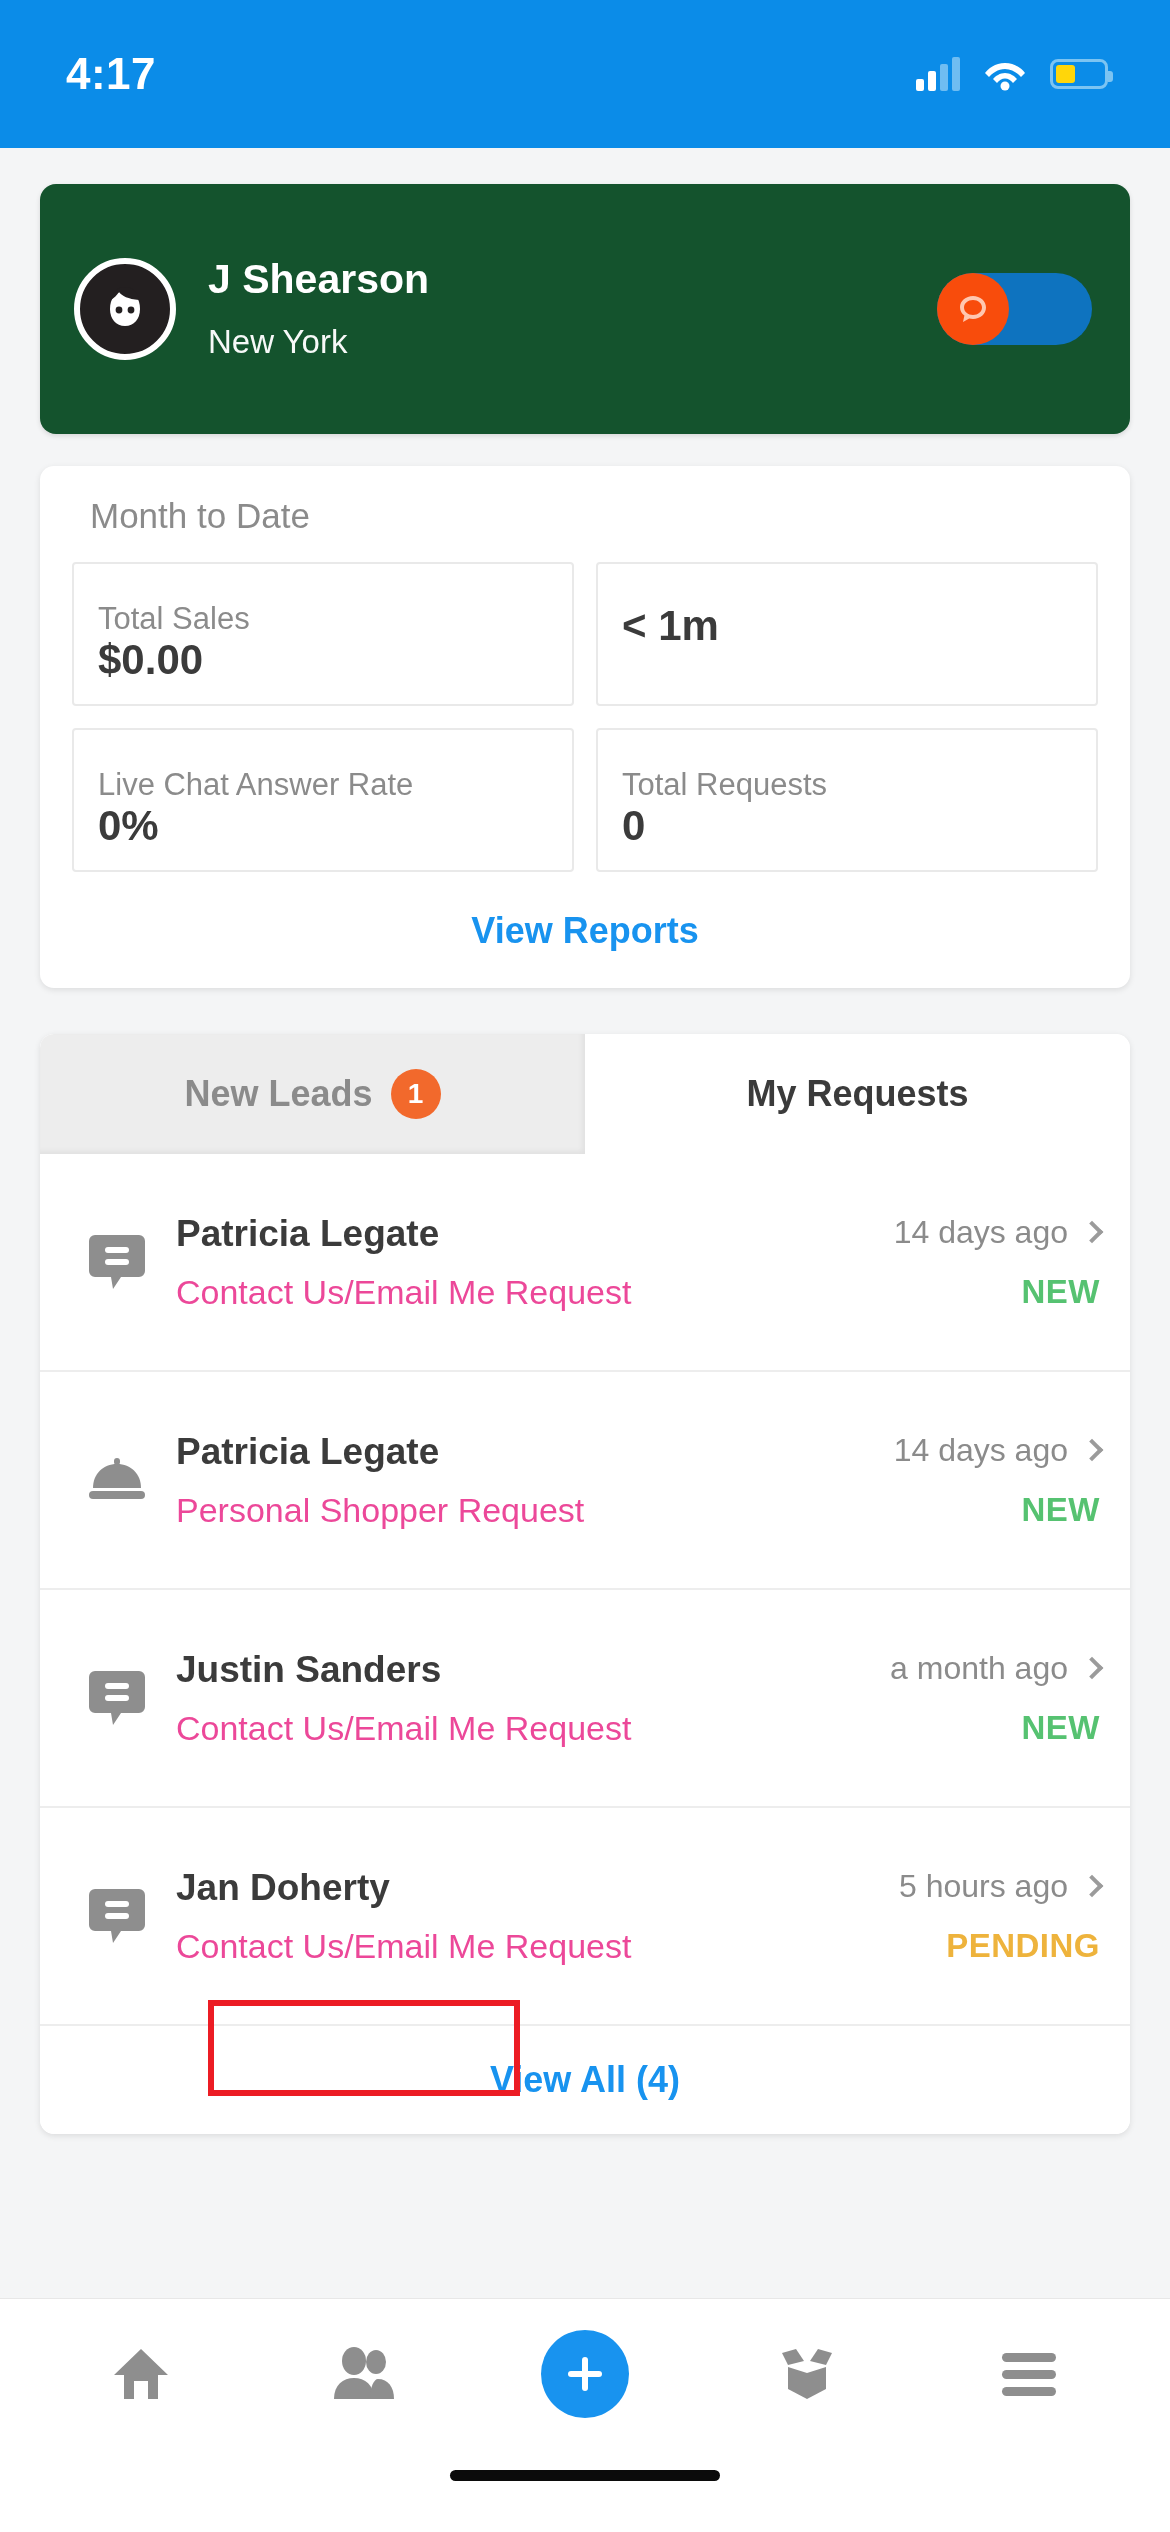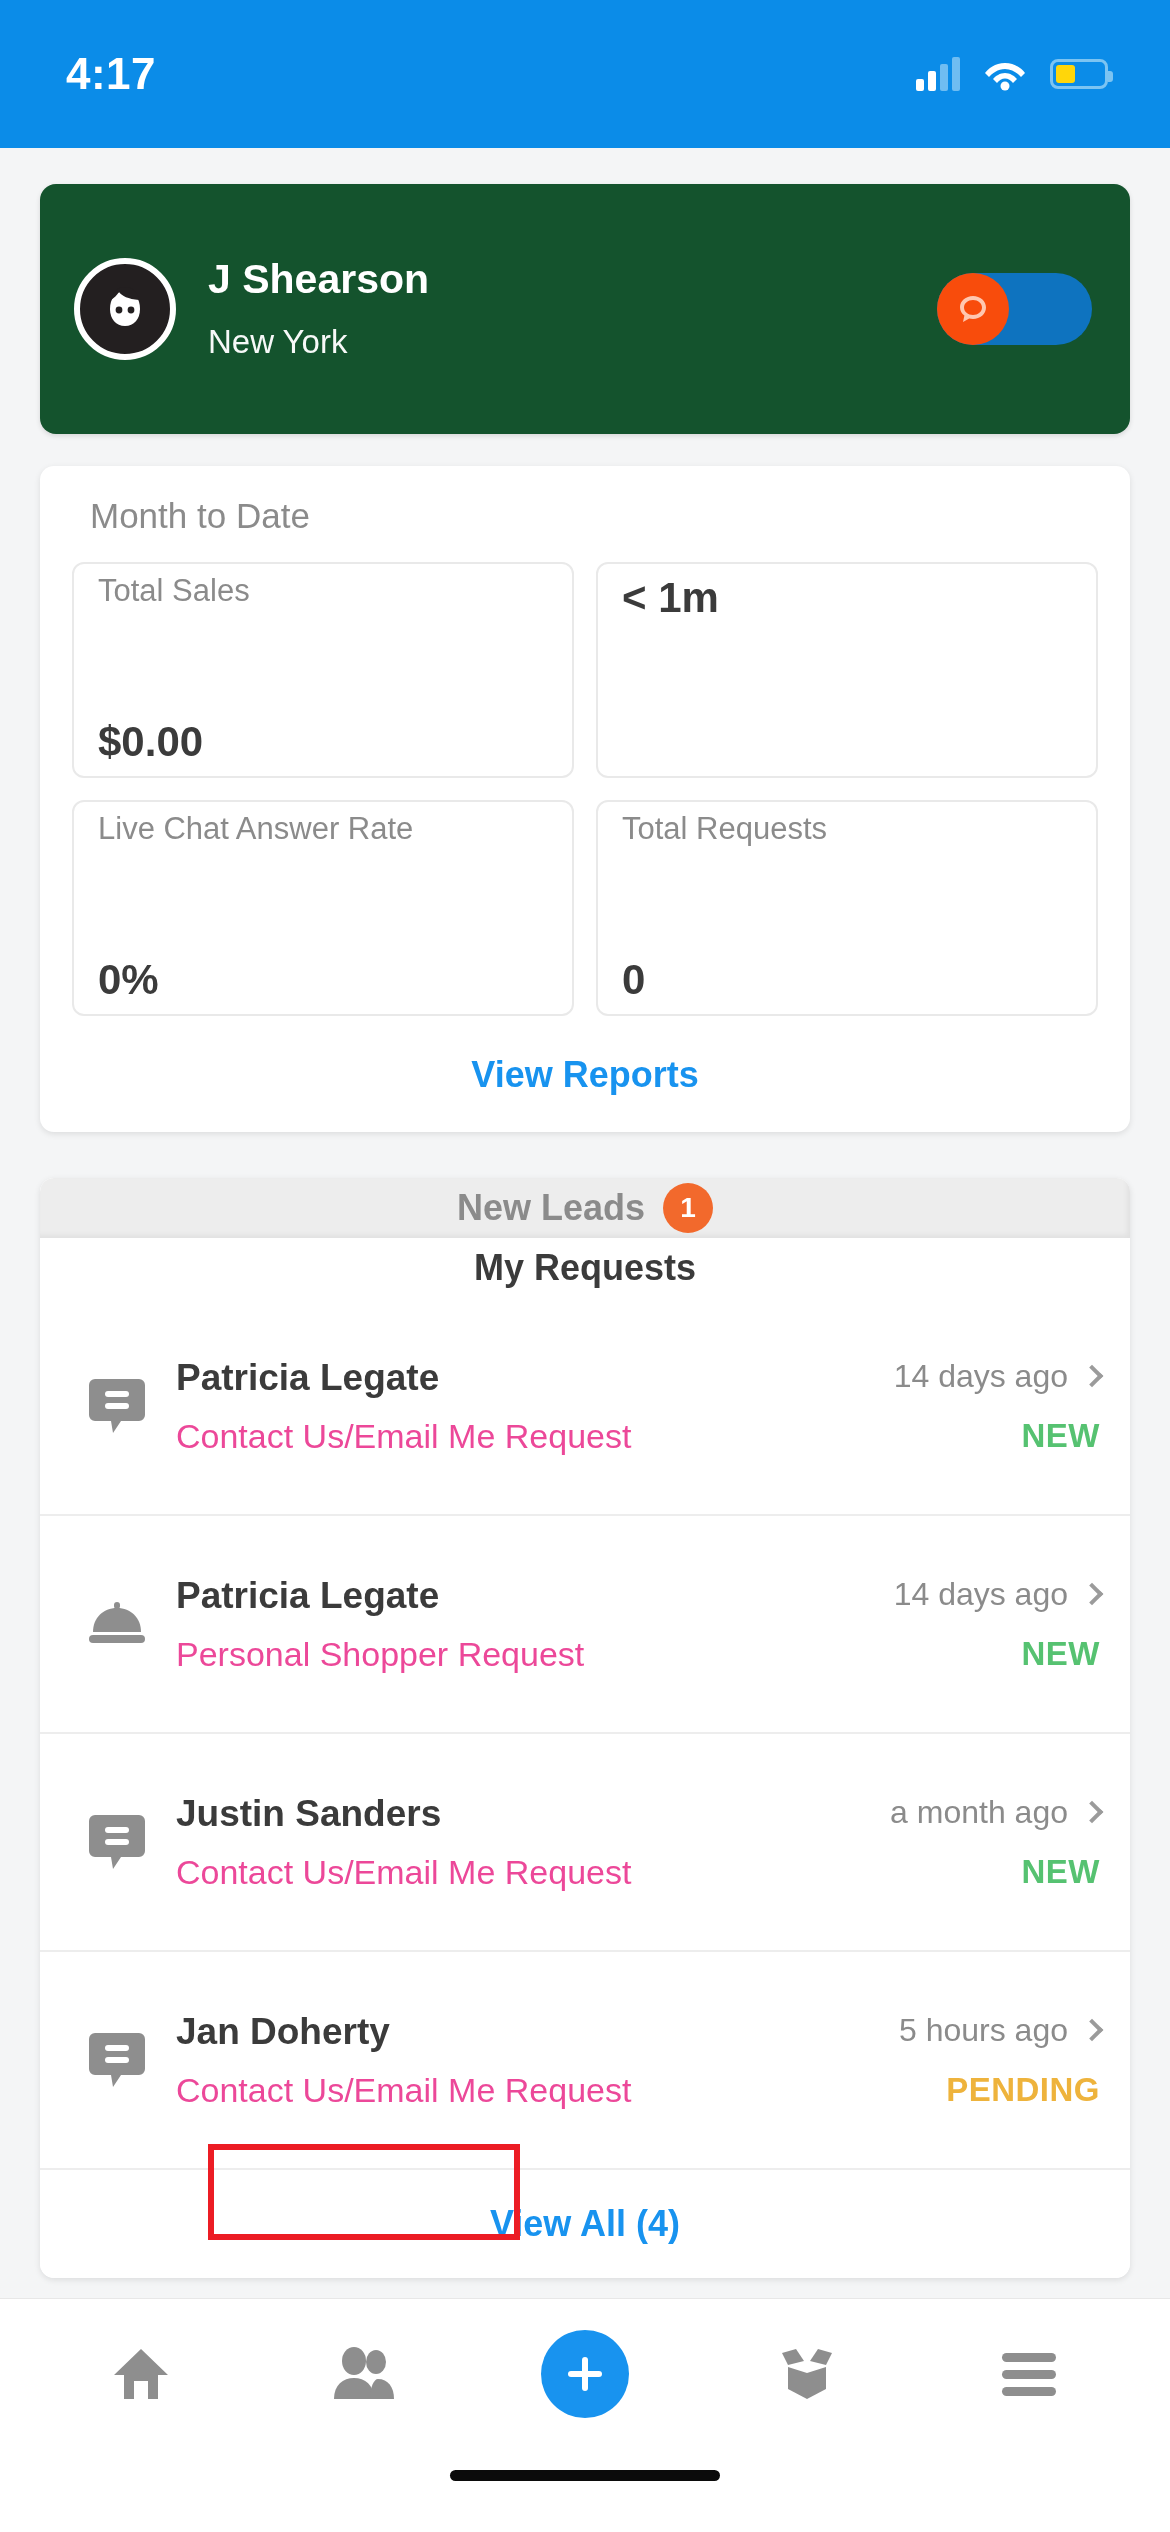--- a/index.html
+++ b/index.html
@@ -106,37 +106,37 @@
   }
   .kpi-card { margin-top: 32px; padding: 30px 32px 26px; }
   .kpi-title {
     text-align: center; font-size: 37px; font-weight: 700; color: #3b3b3b;
     margin-bottom: 44px;
   }
   .kpi-sub { font-size: 35px; color: #8b8b8b; margin: 0 0 26px 18px; }
   .kpi-grid { display: grid; grid-template-columns: 1fr 1fr; gap: 22px; }
   .kpi-tile {
     border: 2px solid #e9e9e9;
-    border-radius: 12px;
-    height: 216px;
-    padding: 10px 24px;
+    border-radius: 4px;
+    height: 144px;
+    padding: 38px 24px;
     display: flex; flex-direction: column; justify-content: space-between;
   }
   .kpi-label { font-size: 31px; color: #8b8b8b; line-height: 1.1; }
   .kpi-value { font-size: 42px; font-weight: 700; color: #3b3b3b; }
   .view-reports {
     display: block; text-align: center;
     font-size: 36px; font-weight: 700; color: #1893ef;
     margin-top: 38px; margin-bottom: 10px;
     text-decoration: none;
   }
 
   
   .list-card { margin-top: 46px; overflow: hidden; }
-  .tabs { display: flex; height: 120px; flex-direction: column; }
+  .tabs { display: flex; height: 120px; }
   .tab {
     flex: 1 1 50%;
     display: flex; align-items: center; justify-content: center;
     gap: 18px;
     font-size: 36px;
     cursor: pointer;
   }
   .tab.inactive {
     background: #ededed; color: #8b8b8b; font-weight: 700;
     border-top-left-radius: 14px;

